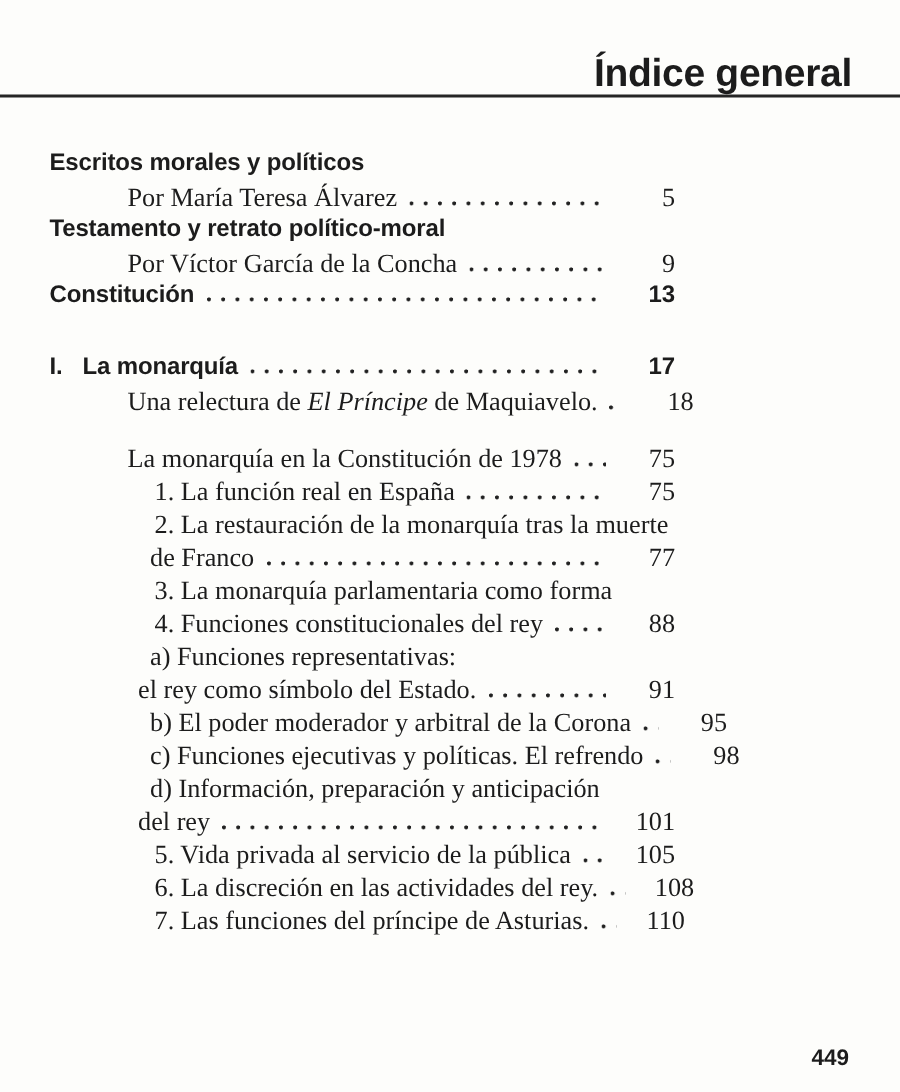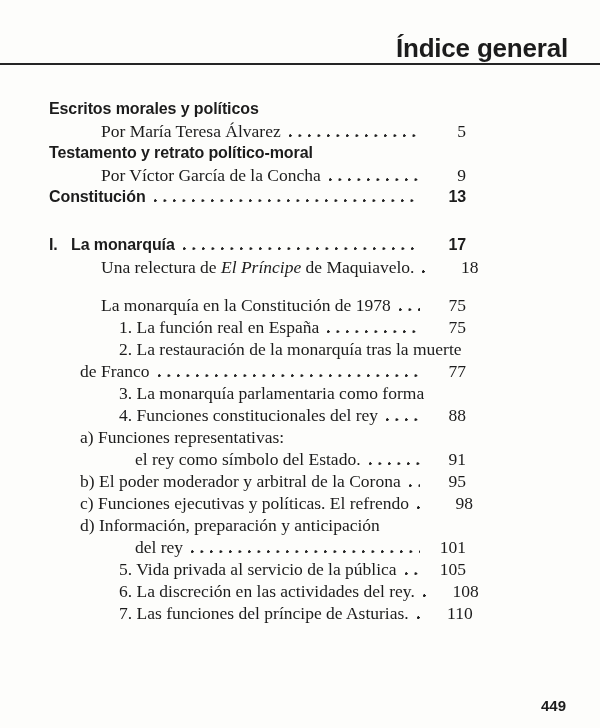--- a/index.html
+++ b/index.html
@@ -17,31 +17,31 @@
     position: absolute; top: 35px; right: 32px;
     font-family: "Liberation Sans", "DejaVu Sans", sans-serif;
     font-weight: 700; font-size: 26px; letter-spacing: -0.2px;
     line-height: 26px;
   }
   .rule {
     position: absolute; top: 63px; left: 0; width: 600px; height: 0;
     border-top: 2px solid #252525;
   }
 
-  .toc { position: absolute; top: 98px; left: 16px; width: 484px; }
+  .toc { position: absolute; top: 98px; left: 0; width: 484px; }
   .row {
     display: flex; align-items: baseline;
     line-height: 22px; font-size: 17.5px;
     padding-right: 34px; white-space: nowrap;
   }
   .lvl0 { padding-left: 33px; }
   .lvl1 { padding-left: 85px; }
   .lvl2 { padding-left: 103px; }
-  .lvl3 { padding-left: 64px; }
-  .lvl4 { padding-left: 119px; font-family: Liberation Serif, serif; }
+  .lvl3 { padding-left: 100px; }
+  .lvl4 { padding-left: 92px; font-family: Liberation Serif, serif; }
   .bold {
     font-family: "Liberation Sans", "DejaVu Sans", sans-serif;
     font-weight: 700; font-size: 16px; letter-spacing: -0.1px;
   }
   .marker { display: inline-block; width: 22px; }
   .it { font-style: italic; }
   .leader {
     flex: 1 1 auto; min-width: 10px; height: 3px;
     margin: 0 12px 0 8px;
     background-image: radial-gradient(circle at 1.3px 1.6px, #222 1.15px, rgba(0,0,0,0) 1.5px);

